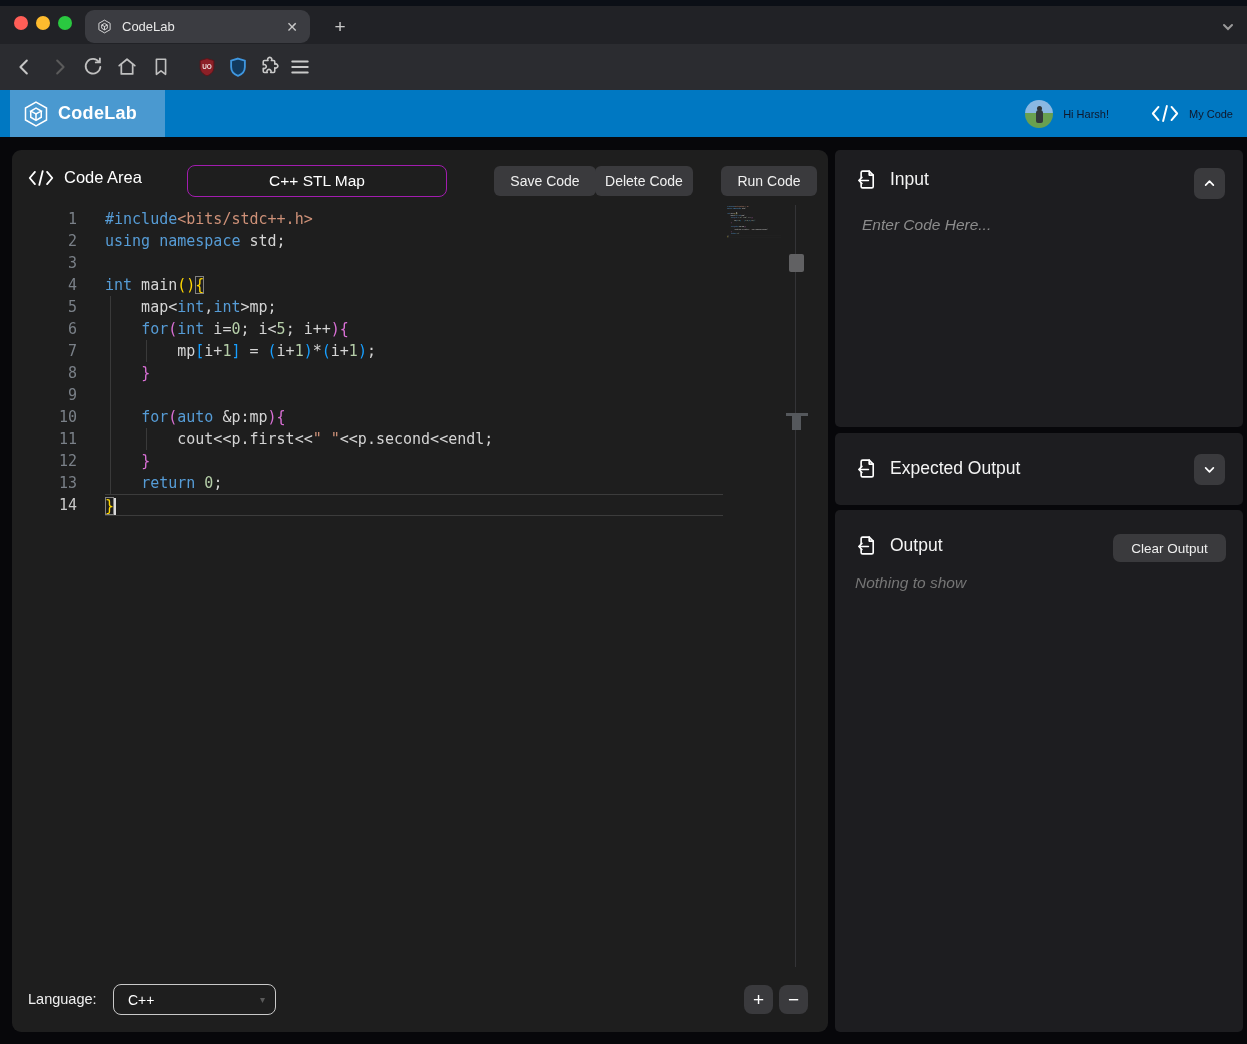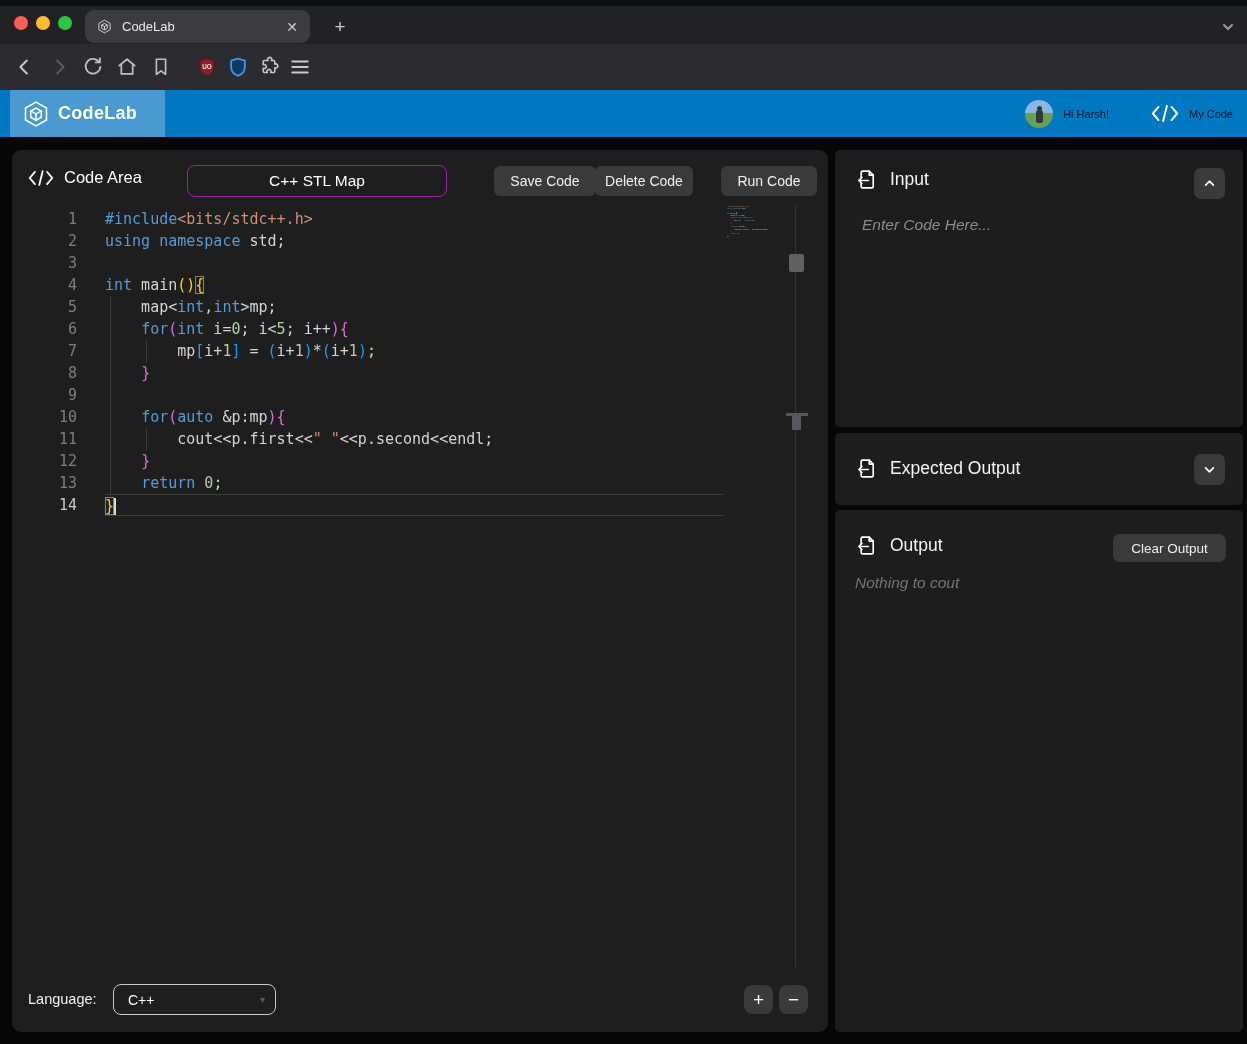--- a/index.html
+++ b/index.html
@@ -319,16 +319,16 @@
     <div class="p-head">
       <svg width="23" height="23" viewBox="0 0 24 24" fill="none" stroke="#ffffff" stroke-width="1.7" stroke-linejoin="round" stroke-linecap="round">
           <path d="M8 3.2 H14.8 L19 7.4 V19.2 Q19 20.8 17.4 20.8 H8 Q6.4 20.8 6.4 19.2 V4.8 Q6.4 3.2 8 3.2 Z"></path>
           <path d="M14.8 3.2 V7.4 H19"></path>
           <path d="M14 13 H4" stroke="#1d1d20" stroke-width="5"></path>
           <path d="M14 13 H4 M7.2 9.8 L4 13 L7.2 16.2"></path>
         </svg>
       <span class="p-title">Output</span>
     </div>
     <button class="clear-btn">Clear Output</button>
-    <div class="empty-msg">Nothing to cout</div>
+    <div class="empty-msg">Nothing to show</div>
   </div>
 
 </div>
 
 </body></html>

